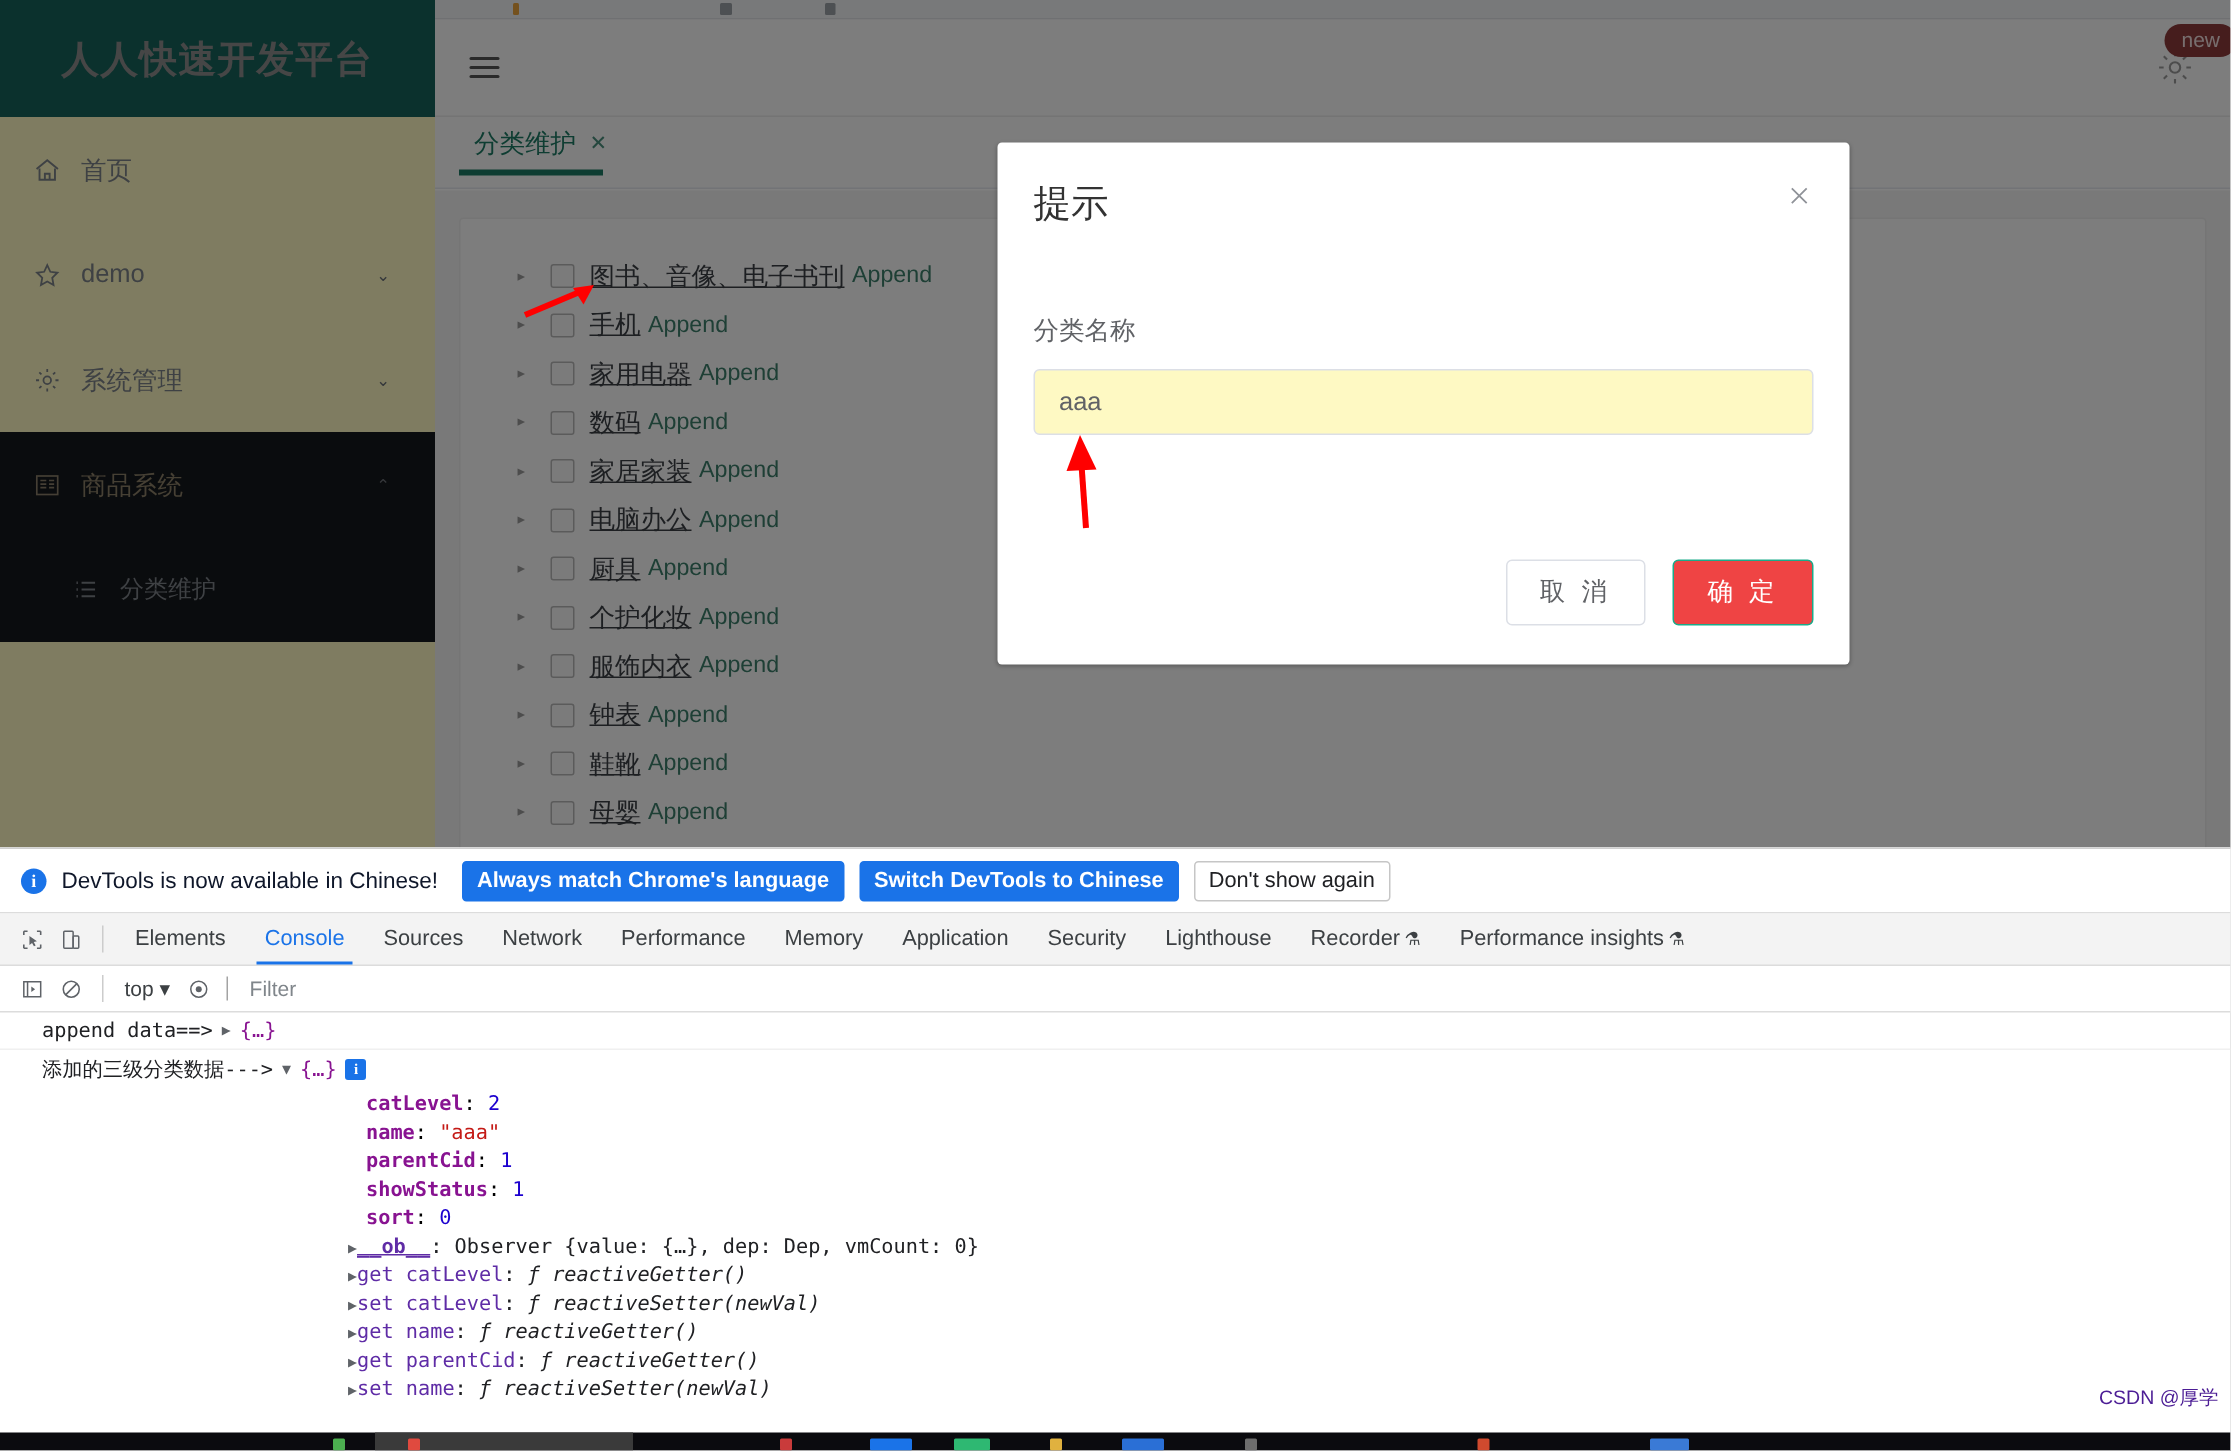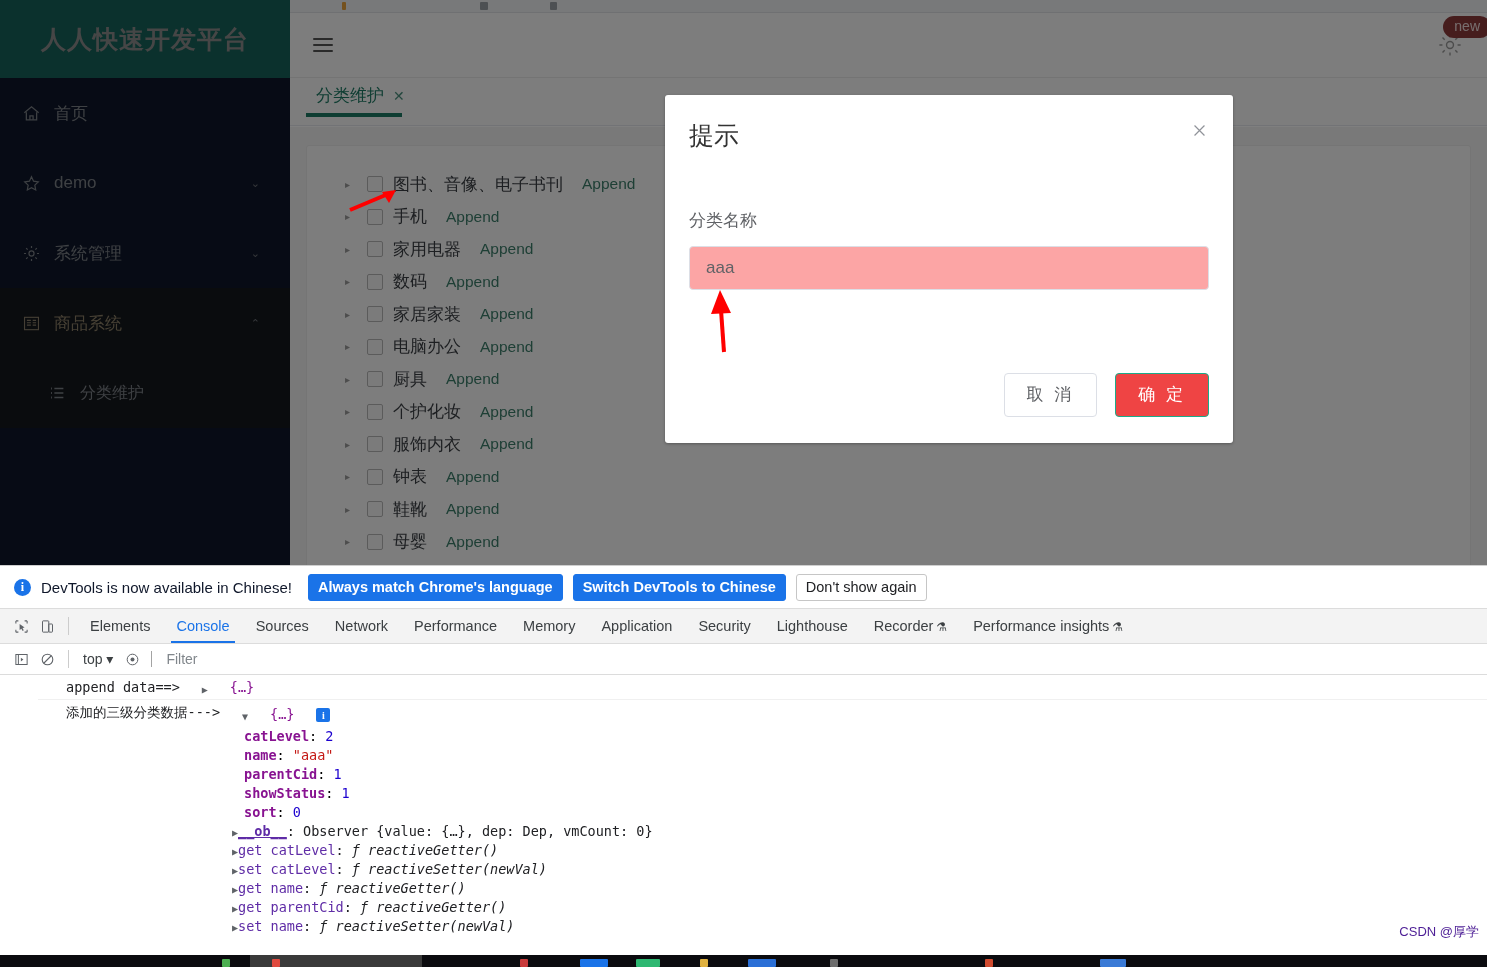--- a/index.html
+++ b/index.html
@@ -16,21 +16,21 @@
     position: absolute; left: 290px; top: 0; width: 1197px; height: 13px;
     background: #f1f3f4; border-bottom: 1px solid #dfe1e5;
   }
   .chrome-dot { position: absolute; top: 2px; width: 4px; height: 8px; background: #c8ccd0; border-radius: 1px; }
 
   
   .app { position: absolute; left: 0; top: 0; width: 1487px; height: 565px; overflow: hidden; }
 
   .sidebar {
     position: absolute; left: 0; top: 0; width: 290px; height: 565px;
-    background: #0f172a;
+    background: #fef9c3;
   }
   .brand {
     height: 78px; background: #16625a;
     display: flex; align-items: center; justify-content: center;
     color: #8c8c8c; font-size: 25px; font-weight: bold; letter-spacing: 1px;
   }
   .nav-item {
     height: 70px; display: flex; align-items: center;
     padding-left: 22px; color: #7d8288; font-size: 17px; cursor: pointer;
     position: relative;
@@ -84,21 +84,21 @@
   .tree-row {
     display: flex; align-items: center; height: 32.5px; font-size: 17px; color: #3b3f44;
   }
   .tree-caret {
     width: 22px; font-size: 10px; color: #9a9a9a; cursor: pointer; user-select: none;
   }
   .tree-check {
     width: 16px; height: 16px; border: 1px solid #b6b6b6; border-radius: 2px;
     background: #f7f7f7; margin-right: 10px; cursor: pointer; flex: none;
   }
-  .tree-name { margin-right: 19px; }
+  .tree-name { margin-right: 5px; text-decoration: underline; }
   .tree-append { color: #3c7e6b; font-size: 15.5px; cursor: pointer; }
 
   
   .overlay {
     position: absolute; left: 0; top: 0; width: 1487px; height: 565px;
     background: rgba(0,0,0,0.5);
   }
   .dialog {
     position: absolute; left: 665px; top: 95px; width: 568px; height: 348px;
     background: #ffffff; border-radius: 3px;
@@ -108,21 +108,21 @@
   .dlg-title { font-size: 25px; color: #333; padding-top: 24px; }
   .dlg-close {
     position: absolute; right: 22px; top: 26px; font-size: 22px; color: #909399; cursor: pointer;
     width: 24px; height: 24px; line-height: 22px; text-align: center;
   }
   .dlg-field-label { font-size: 17px; color: #606266; margin-top: 57px; }
   .dlg-input {
     margin-top: 14px; width: 520px; height: 44px;
     border: 1px solid #dcdfe6; border-radius: 4px;
     font-size: 17px; color: #606266; padding: 0 16px;
-    font-family: "Liberation Sans", sans-serif; outline: none; background: #fca5a5;
+    font-family: "Liberation Sans", sans-serif; outline: none; background: #fef9c3;
   }
   .dlg-actions {
     position: absolute; right: 24px; bottom: 26px; display: flex; gap: 18px; align-items: center;
   }
   .btn {
     font-family: "Liberation Sans", sans-serif; cursor: pointer;
     border-radius: 4px; font-size: 17px; letter-spacing: 3px;
     height: 44px; padding: 0 22px; line-height: 42px;
   }
   .btn-cancel { background: #fff; border: 1px solid #dcdfe6; color: #606266; }
@@ -168,21 +168,21 @@
   .dt-flask { font-size: 12px; margin-left: 3px; }
 
   .dt-filterbar {
     height: 31px; display: flex; align-items: center; gap: 0; padding-left: 8px;
     border-bottom: 1px solid #dcdcdc; background: #fff;
   }
   .dt-ctx { font-size: 14px; color: #3c4043; padding: 0 6px; cursor: pointer; }
   .dt-filter { font-size: 14px; color: #80868b; padding-left: 14px; border-left: 1px solid #a3a3a3; margin-left: 6px; }
 
   .dt-console { padding: 0; font-family: "DejaVu Sans Mono", "Liberation Mono", monospace; font-size: 13.5px; }
-  .log-line { padding: 4px 0 4px 28px; border-bottom: 1px solid #f0f0f0; color: #202124; display: flex; align-items: flex-end; gap: 22px; margin-left: 38px; }
+  .log-line { padding: 4px 0 4px 28px; border-bottom: 1px solid #f0f0f0; color: #202124; display: flex; align-items: center; gap: 6px; }
   .log-line.nb { border-bottom: none; }
   .tri { color: #5f6368; font-size: 10px; }
   .obj-brace { color: #881391; }
   .badge-i {
     width: 14px; height: 14px; border-radius: 2px; background: #1a73e8; color: #fff;
     font-size: 10px; font-weight: bold; display: inline-flex; align-items: center; justify-content: center;
     font-family: "Liberation Serif", serif;
   }
   .prop-line { padding: 1.5px 0 1.5px 244px; }
   .k { color: #881391; font-weight: bold; }

